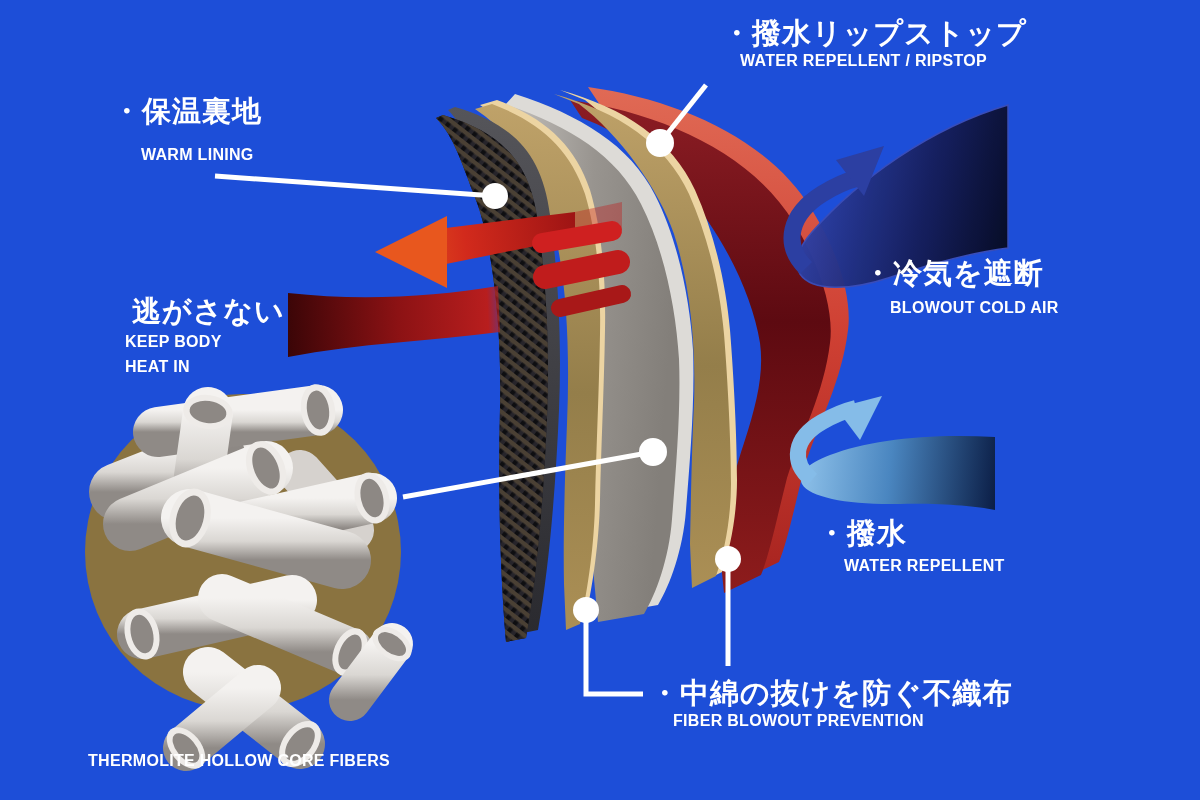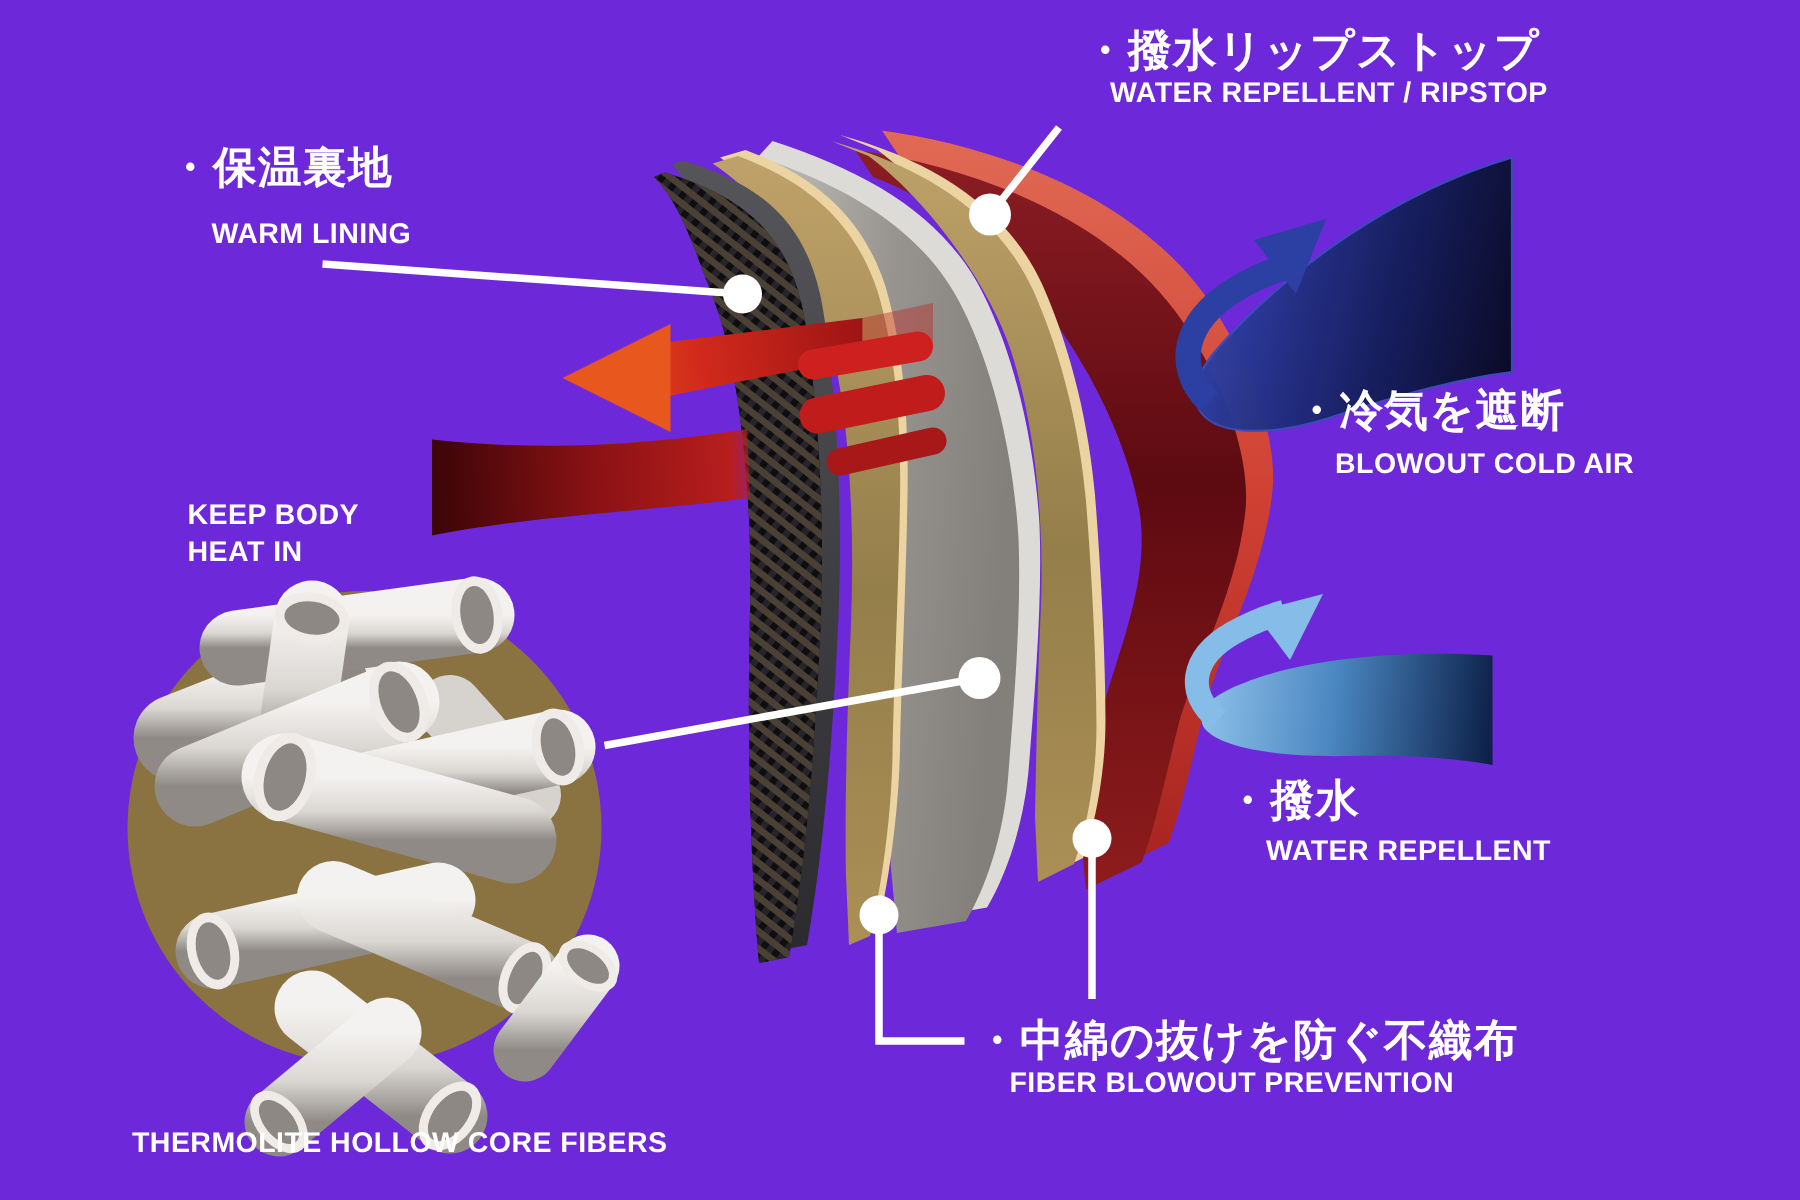--- a/index.html
+++ b/index.html
@@ -1,21 +1,21 @@
 <!DOCTYPE html>
 <html><head>
 <meta charset="utf-8">
 <style>
   html,body{margin:0;padding:0;background:#000;}
-  #stage{position:relative;width:1200px;height:800px;background:#6d28d9;overflow:hidden;
+  #stage{position:relative;width:1200px;height:800px;background:#1d4ed8;overflow:hidden;
          font-family:"Liberation Sans","DejaVu Sans",sans-serif;}
   #art{position:absolute;left:0;top:0;}
   .lbl{position:absolute;color:#fff;font-weight:bold;white-space:nowrap;}
   .jp{font-size:29px;letter-spacing:1px;}
-  .en{font-size:19px;letter-spacing:0.3px;}
+  .en{font-size:16px;letter-spacing:0.3px;}
 </style>
 </head>
 <body>
 
 <div id="stage">
 
 <svg id="art" width="1200" height="800" viewBox="0 0 1200 800">
   <defs>
     <linearGradient id="gRedB" x1="0" y1="0" x2="0" y2="1">
       <stop offset="0" stop-color="#e06a55"></stop>
@@ -180,20 +180,21 @@
     <circle cx="728" cy="559" r="13"></circle>
   </g>
 </svg>
 
 <div class="lbl jp" style="left:722px;top:14px;">・撥水リップストップ</div>
 <div class="lbl en" style="left:740px;top:52px;">WATER REPELLENT / RIPSTOP</div>
 
 <div class="lbl jp" style="left:112px;top:92px;">・保温裏地</div>
 <div class="lbl en" style="left:129px;top:146px;margin-left:12px;">WARM LINING</div>
 
+<div class="lbl jp" style="left:132px;top:292px;">逃がさない</div>
 <div class="lbl en" style="left:125px;top:333px;">KEEP BODY</div>
 <div class="lbl en" style="left:125px;top:358px;">HEAT IN</div>
 
 <div class="lbl jp" style="left:863px;top:254px;">・冷気を遮断</div>
 <div class="lbl en" style="left:890px;top:299px;">BLOWOUT COLD AIR</div>
 
 <div class="lbl jp" style="left:817px;top:514px;">・撥水</div>
 <div class="lbl en" style="left:844px;top:557px;">WATER REPELLENT</div>
 
 <div class="lbl en" style="left:88px;top:752px;text-align:center;">THERMOLITE HOLLOW CORE FIBERS</div>

